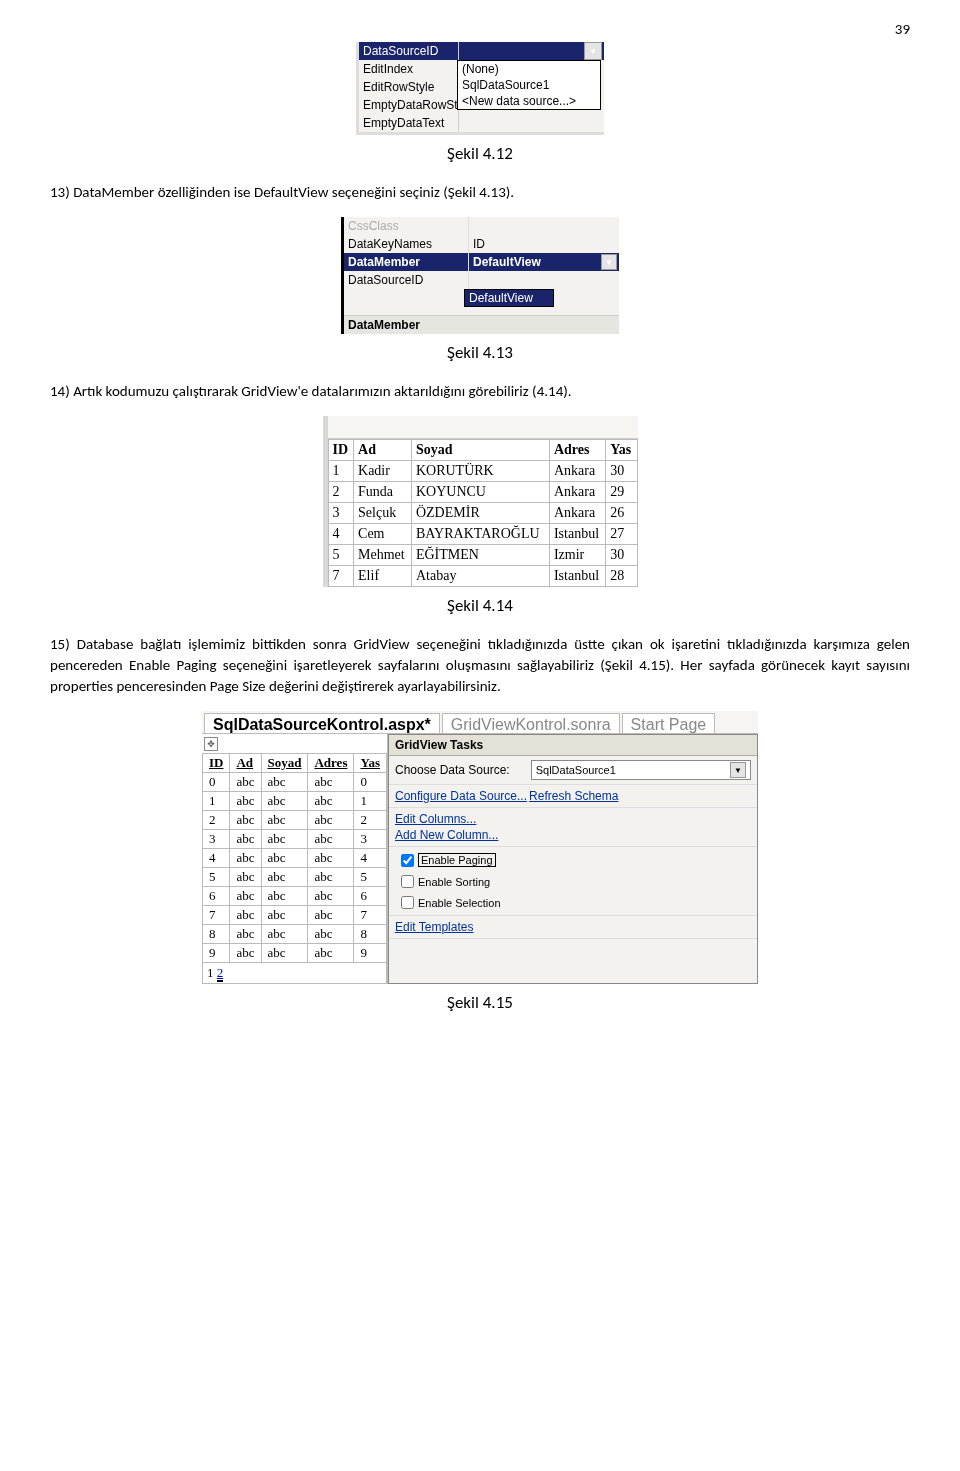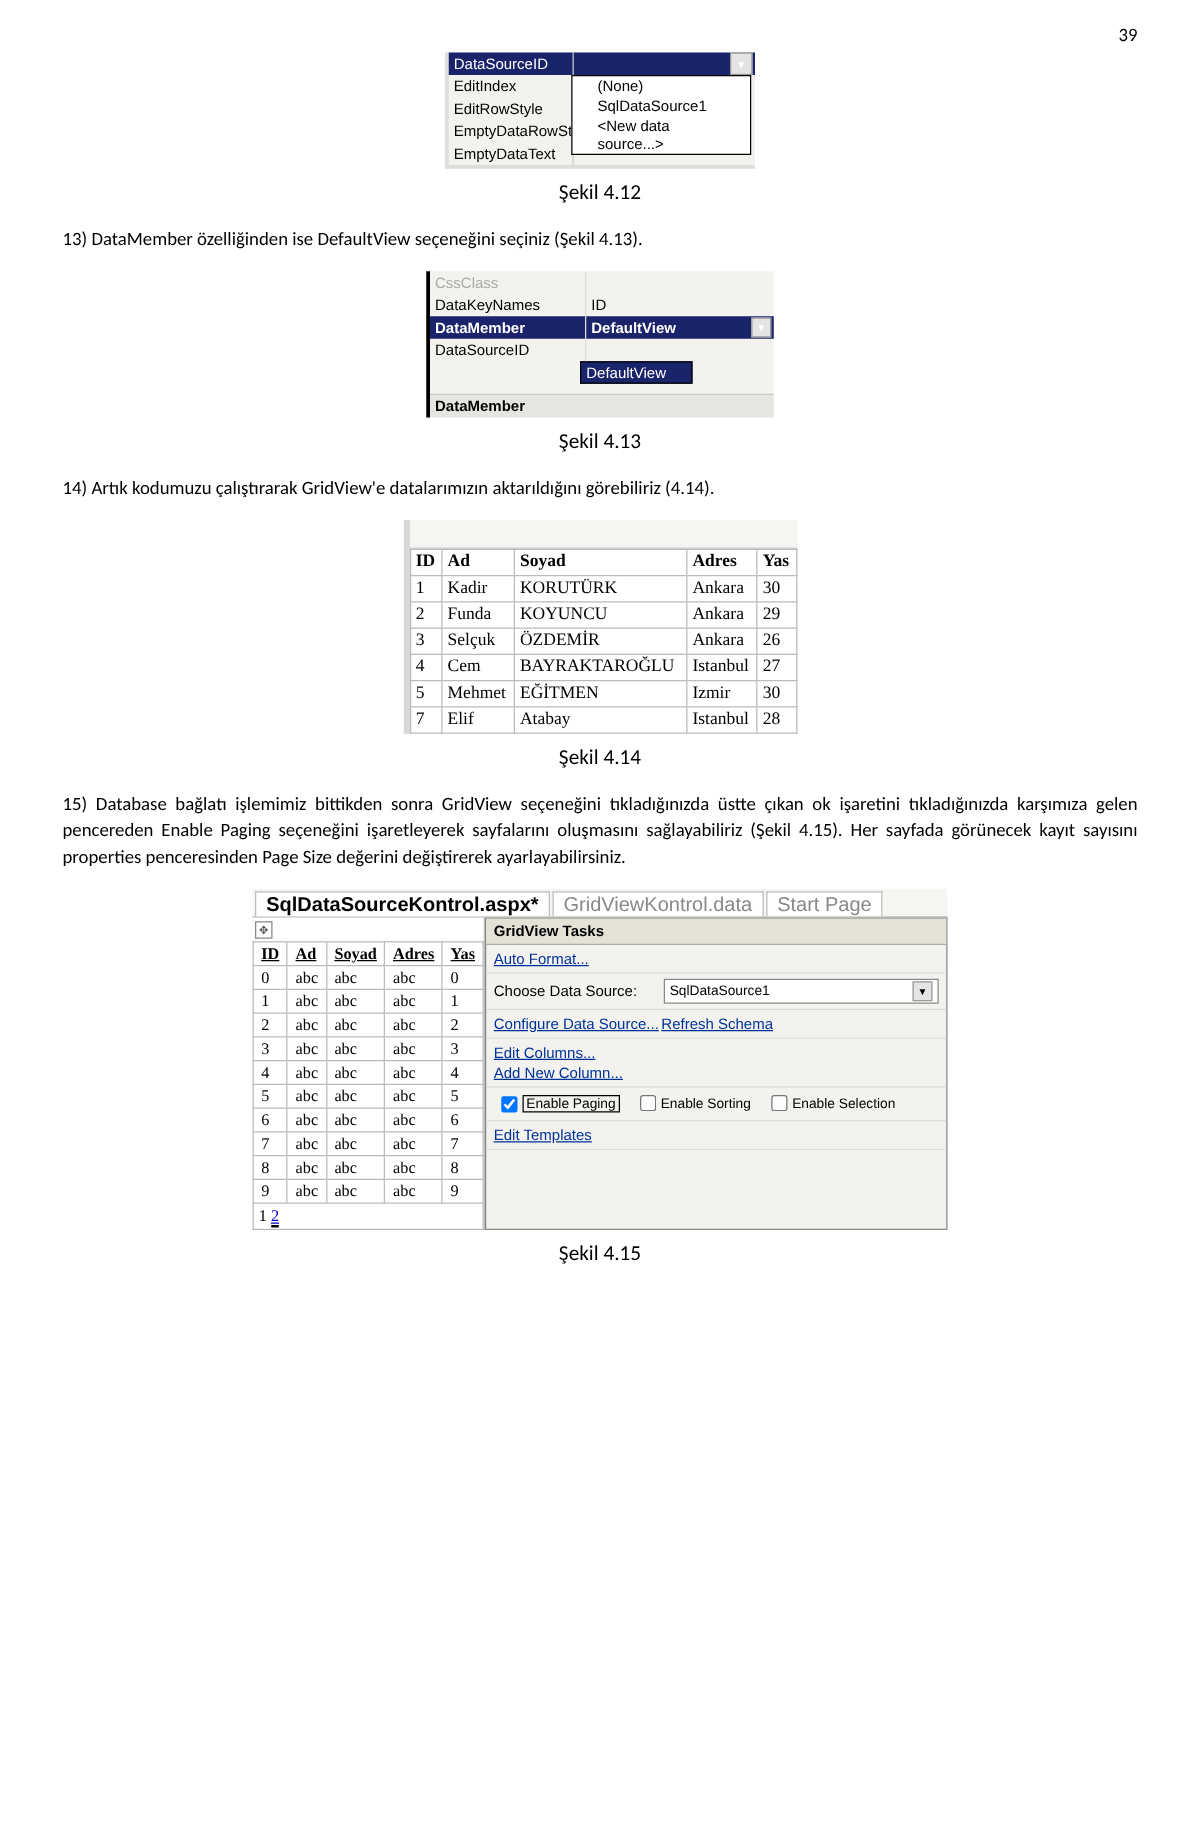--- a/index.html
+++ b/index.html
@@ -24,21 +24,21 @@
     border-left: 3px solid #ddd;
     border-bottom: 3px solid #ddd;
     background: #f3f2ef;
     position: relative;
   }
   .fig412 .row { display: flex; height: 18px; align-items: center; }
   .fig412 .left { width: 95px; padding-left: 4px; border-right: 1px solid #ccc; height:100%; display:flex; align-items:center;}
   .fig412 .right { flex: 1; padding-left: 4px; }
   .fig412 .selrow { background: #1a246a; color: #fff; }
   .fig412 .dd { position:absolute; left:98px; top:18px; width:142px; background:#fff; border:1px solid #000; }
-  .fig412 .dd div { padding: 1px 20px; font-size:12px; }
+  .fig412 .dd div { padding: 1px 4px; font-size:12px; }
   .fig412 .ddbtn { width:16px; height:16px; background:#e4e4e4; border:1px solid #999; display:inline-flex; align-items:center; justify-content:center; font-size:8px; margin-left:auto; margin-right:2px;}
 
   
   .fig413 {
     width: 275px;
     margin: 6px auto 6px auto;
     font-family: Tahoma, Arial, sans-serif;
     font-size: 12px;
     border-left: 3px solid #000000;
     background: #f3f2ef;
@@ -221,21 +221,21 @@
       </tbody>
   </table>
 </div>
 <div class="fig-caption">Şekil 4.14</div>
 
 <p class="para">15) Database bağlatı işlemimiz bittikden sonra GridView seçeneğini tıkladığınızda üstte çıkan ok işaretini tıkladığınızda karşımıza gelen pencereden Enable Paging seçeneğini işaretleyerek sayfalarını oluşmasını sağlayabiliriz (Şekil 4.15). Her sayfada görünecek kayıt sayısını properties penceresinden Page Size değerini değiştirerek ayarlayabilirsiniz.</p>
 
 <div class="fig415">
   <div class="tabs">
     <div class="tab active">SqlDataSourceKontrol.aspx*</div>
-    <div class="tab">GridViewKontrol.data</div>
+    <div class="tab">GridViewKontrol.sonra</div>
     <div class="tab">Start Page</div>
   </div>
   <div class="body">
     <div class="gv">
       <div style="padding:2px;"><span class="movehandle">✥</span></div>
       <table>
         <tbody>
             <tr>
           <th>ID</th>
           <th>Ad</th>
@@ -318,39 +318,36 @@
           </tbody>
       </table>
       <div class="pager">
         <span class="cur">1</span>
         <span> </span>
         <span class="lnk">2</span>
       </div>
     </div>
     <div class="tasks">
       <div class="title">GridView Tasks</div>
-      <div class="item">
-          <span class="link">Auto Format...</span>
-        </div>
       <div class="item sel">
         <span>Choose Data Source:</span>
         <span class="selbox">
           <span>SqlDataSource1</span>
           <span class="selbtn">▼</span>
         </span>
       </div>
       <div class="item" style="flex-direction:row; align-items:center; gap:2px;">
         <span class="link">Configure Data Source...</span>
         <span class="link">Refresh Schema</span>
       </div>
       <div class="item" style="flex-direction:column; align-items:flex-start; gap:2px;">
         <span class="link">Edit Columns...</span>
         <span class="link">Add New Column...</span>
       </div>
-      <div class="item" style="flex-direction:row; align-items:flex-start; gap:4px; border-bottom:1px solid #ddd;">
+      <div class="item" style="flex-direction:column; align-items:flex-start; gap:4px; border-bottom:1px solid #ddd;">
         <label class="chk">
           <input type="checkbox" checked="" style="">
           <span class="boxed">Enable Paging</span>
         </label>
         <label class="chk">
           <input type="checkbox" style="">
           <span>Enable Sorting</span>
         </label>
         <label class="chk">
           <input type="checkbox" style="">

